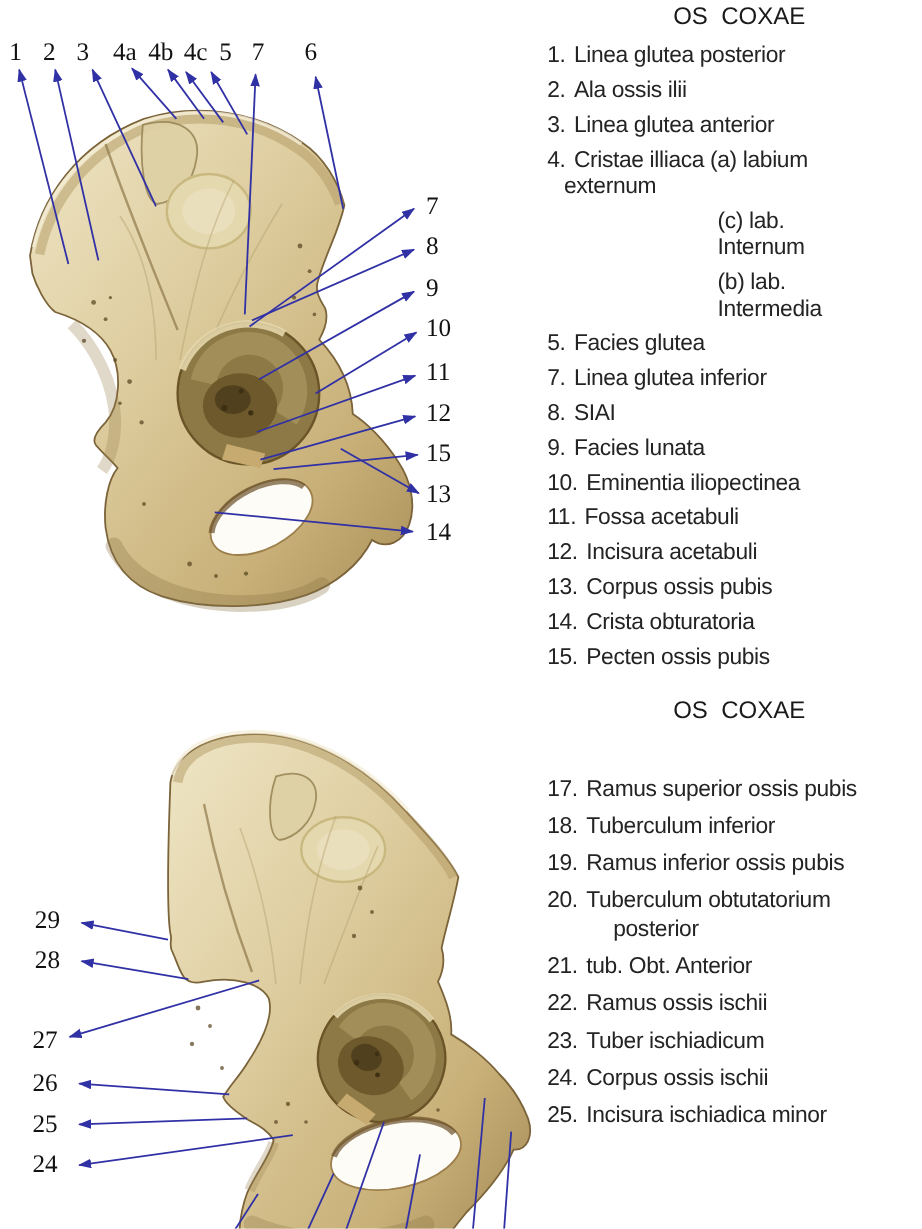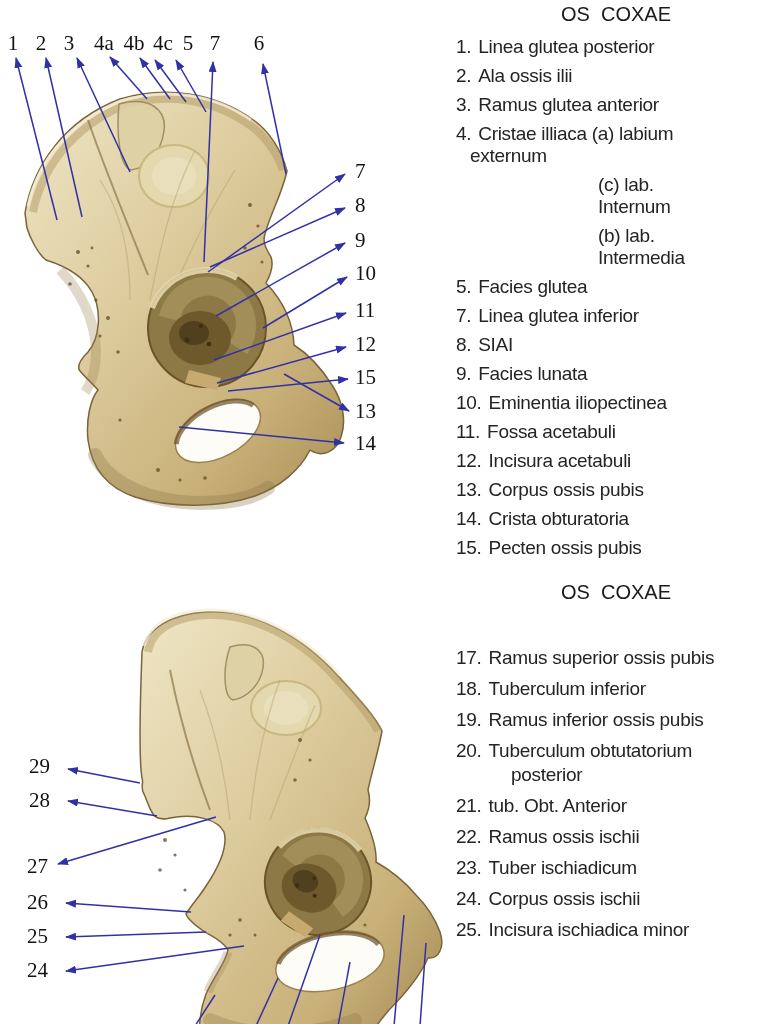--- a/index.html
+++ b/index.html
@@ -219,21 +219,21 @@
       <line x1="215" y1="405" x2="195" y2="436" class="callout-line"></line>
       <line x1="278" y1="388" x2="256" y2="436" class="callout-line"></line>
     </g>
 </svg>
 
 <div class="col" id="list1">
   <div class="col-title">OS  COXAE</div>
   <div>
       <div class="li"><span class="num">1.</span><span class="txt">Linea glutea posterior</span></div>
       <div class="li"><span class="num">2.</span><span class="txt">Ala ossis ilii</span></div>
-      <div class="li"><span class="num">3.</span><span class="txt">Ramus glutea anterior</span></div>
+      <div class="li"><span class="num">3.</span><span class="txt">Linea glutea anterior</span></div>
       <div class="li"><span class="num">4.</span><span class="txt">Cristae illiaca (a) labium externum</span></div>
       <div class="li sub"><span class="txt">(c) lab. Internum</span></div>
       <div class="li sub"><span class="txt">(b) lab. Intermedia</span></div>
       <div class="li"><span class="num">5.</span><span class="txt">Facies glutea</span></div>
       <div class="li"><span class="num">7.</span><span class="txt">Linea glutea inferior</span></div>
       <div class="li"><span class="num">8.</span><span class="txt">SIAI</span></div>
       <div class="li"><span class="num">9.</span><span class="txt">Facies lunata</span></div>
       <div class="li"><span class="num">10.</span><span class="txt">Eminentia iliopectinea</span></div>
       <div class="li"><span class="num">11.</span><span class="txt">Fossa acetabuli</span></div>
       <div class="li"><span class="num">12.</span><span class="txt">Incisura acetabuli</span></div>

